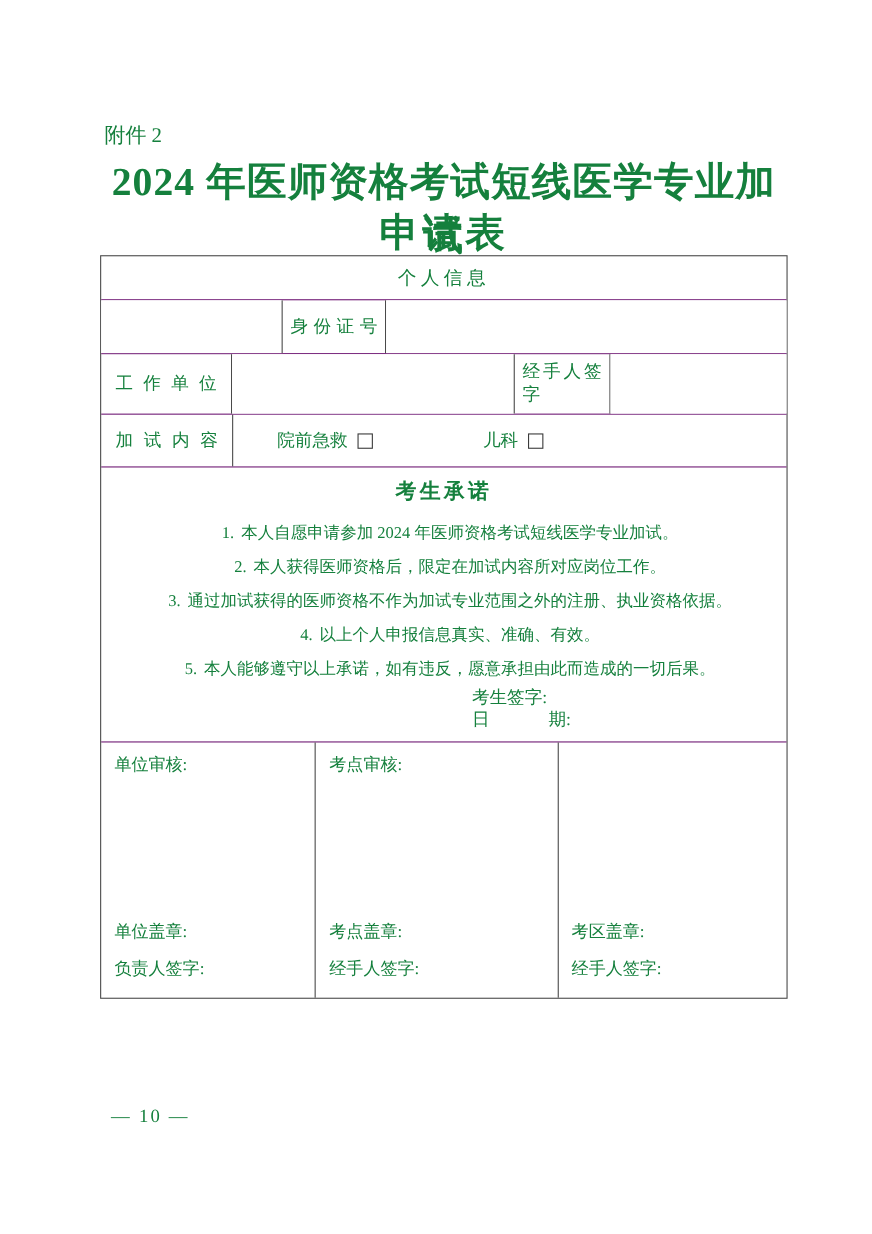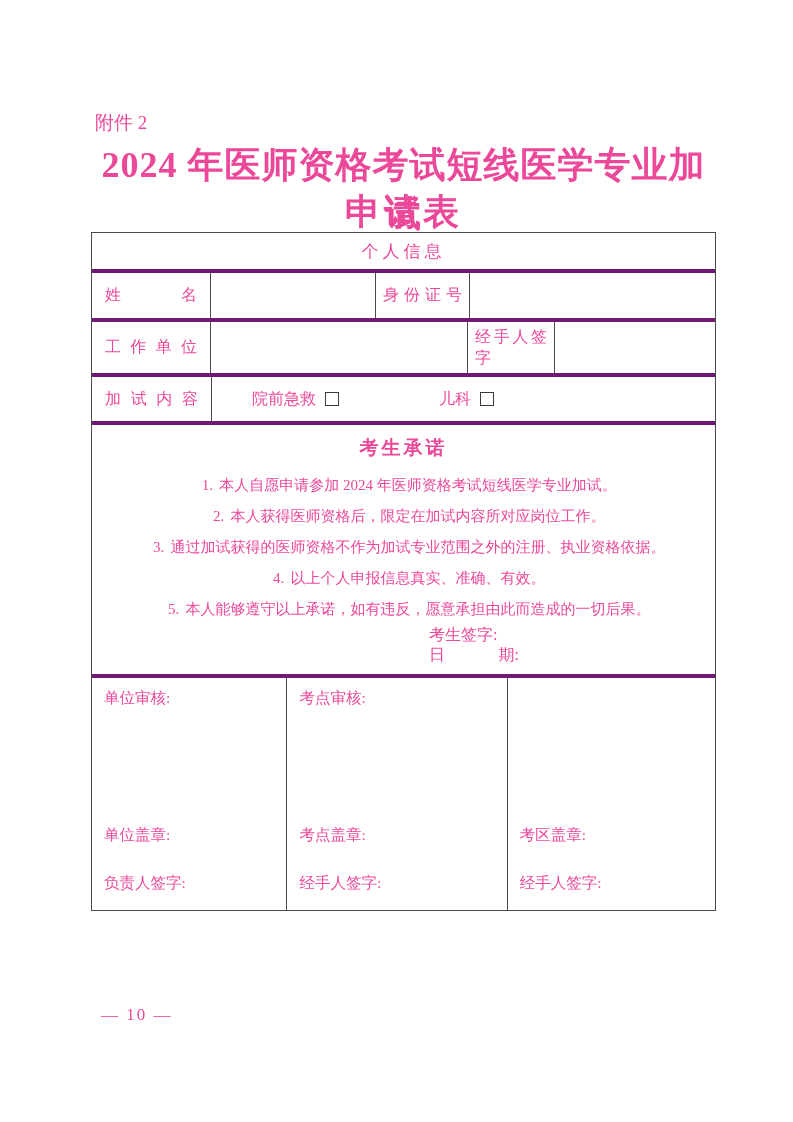--- a/index.html
+++ b/index.html
@@ -2,38 +2,38 @@
 <html><head>
 <meta charset="utf-8">
 <style>
   html,body { margin:0; padding:0; background:#e8e8e8; }
   .page {
     position:relative;
     width:793px; height:1122px;
     margin:0 auto;
     background:#ffffff;
     font-family:"Liberation Serif", serif;
-    color:#ec4899;
+    color:#15803d;
     overflow:hidden;
   }
   .attachment {
     position:absolute; left:95px; top:110px;
     font-size:19px;
   }
   .title-line { position:absolute; left:91px; width:625px; text-align:center;
     font-weight:bold; font-size:36px; letter-spacing:1px; }
   .title-1 { top:141px; }
   .title-2 { top:188px; letter-spacing:3px; }
 
   .form-table {
     position:absolute; left:91px; top:232px; width:625px;
     box-sizing:border-box;
     border:1px solid #4a4a4a;
   }
-  .t-row { display:flex; border-bottom:4px solid #701a75; box-sizing:border-box; }
+  .t-row { display:flex; border-bottom:1px solid #701a75; box-sizing:border-box; }
   .t-row:last-child { border-bottom:none; }
   .cell { box-sizing:border-box; border-right:1px solid #4a4a4a; }
   .cell:last-child { border-right:none; }
 
   .row-section-title { height:40px; }
   .section-title-cell { width:100%; display:flex; align-items:center; justify-content:center;
     font-size:17px; letter-spacing:4px; }
 
   .row-name { height:49px; }
   .row-work { height:55px;font-family:Liberation Mono, monospace; }
@@ -71,21 +71,21 @@
   .sig-line { line-height:20px; height:20px; }
   .date-line { display:flex; width:90px; justify-content:space-between; }
 
   .row-review { height:232px; }
   .review-cell { display:flex; flex-direction:column; padding:10px 12px 16px;
     font-size:15.5px; }
   .rc-1 { width:196px; }
   .rc-2 { width:221px; }
   .rc-3 { width:208px; }
   .review-bottom { margin-top:auto; }
-  .seal-label { margin-bottom:27px; }
+  .seal-label { margin-bottom:12px; }
 
   .page-number {
     position:absolute; left:101px; top:1005px;
     font-size:17px; letter-spacing:2px;
   }
 </style>
 </head>
 <body>
 
 <div class="page">
@@ -95,23 +95,20 @@
   <div class="title-line title-1">2024 年医师资格考试短线医学专业加试</div>
   <div class="title-line title-2">申请表</div>
 
   <div class="form-table">
 
     <div class="t-row row-section-title">
       <div class="cell section-title-cell">个人信息</div>
     </div>
 
     <div class="t-row row-name">
-      <div class="cell c-label w-label1">
-        <span>姓名</span>
-      </div>
       <div class="cell c-blank nm-blank"></div>
       <div class="cell c-label c-label-mid id-label">
         <span>身份证号</span>
       </div>
       <div class="cell c-blank" style="flex:1"></div>
     </div>
 
     <div class="t-row row-work">
       <div class="cell c-label w-label1">
         <span>工作单位</span>

